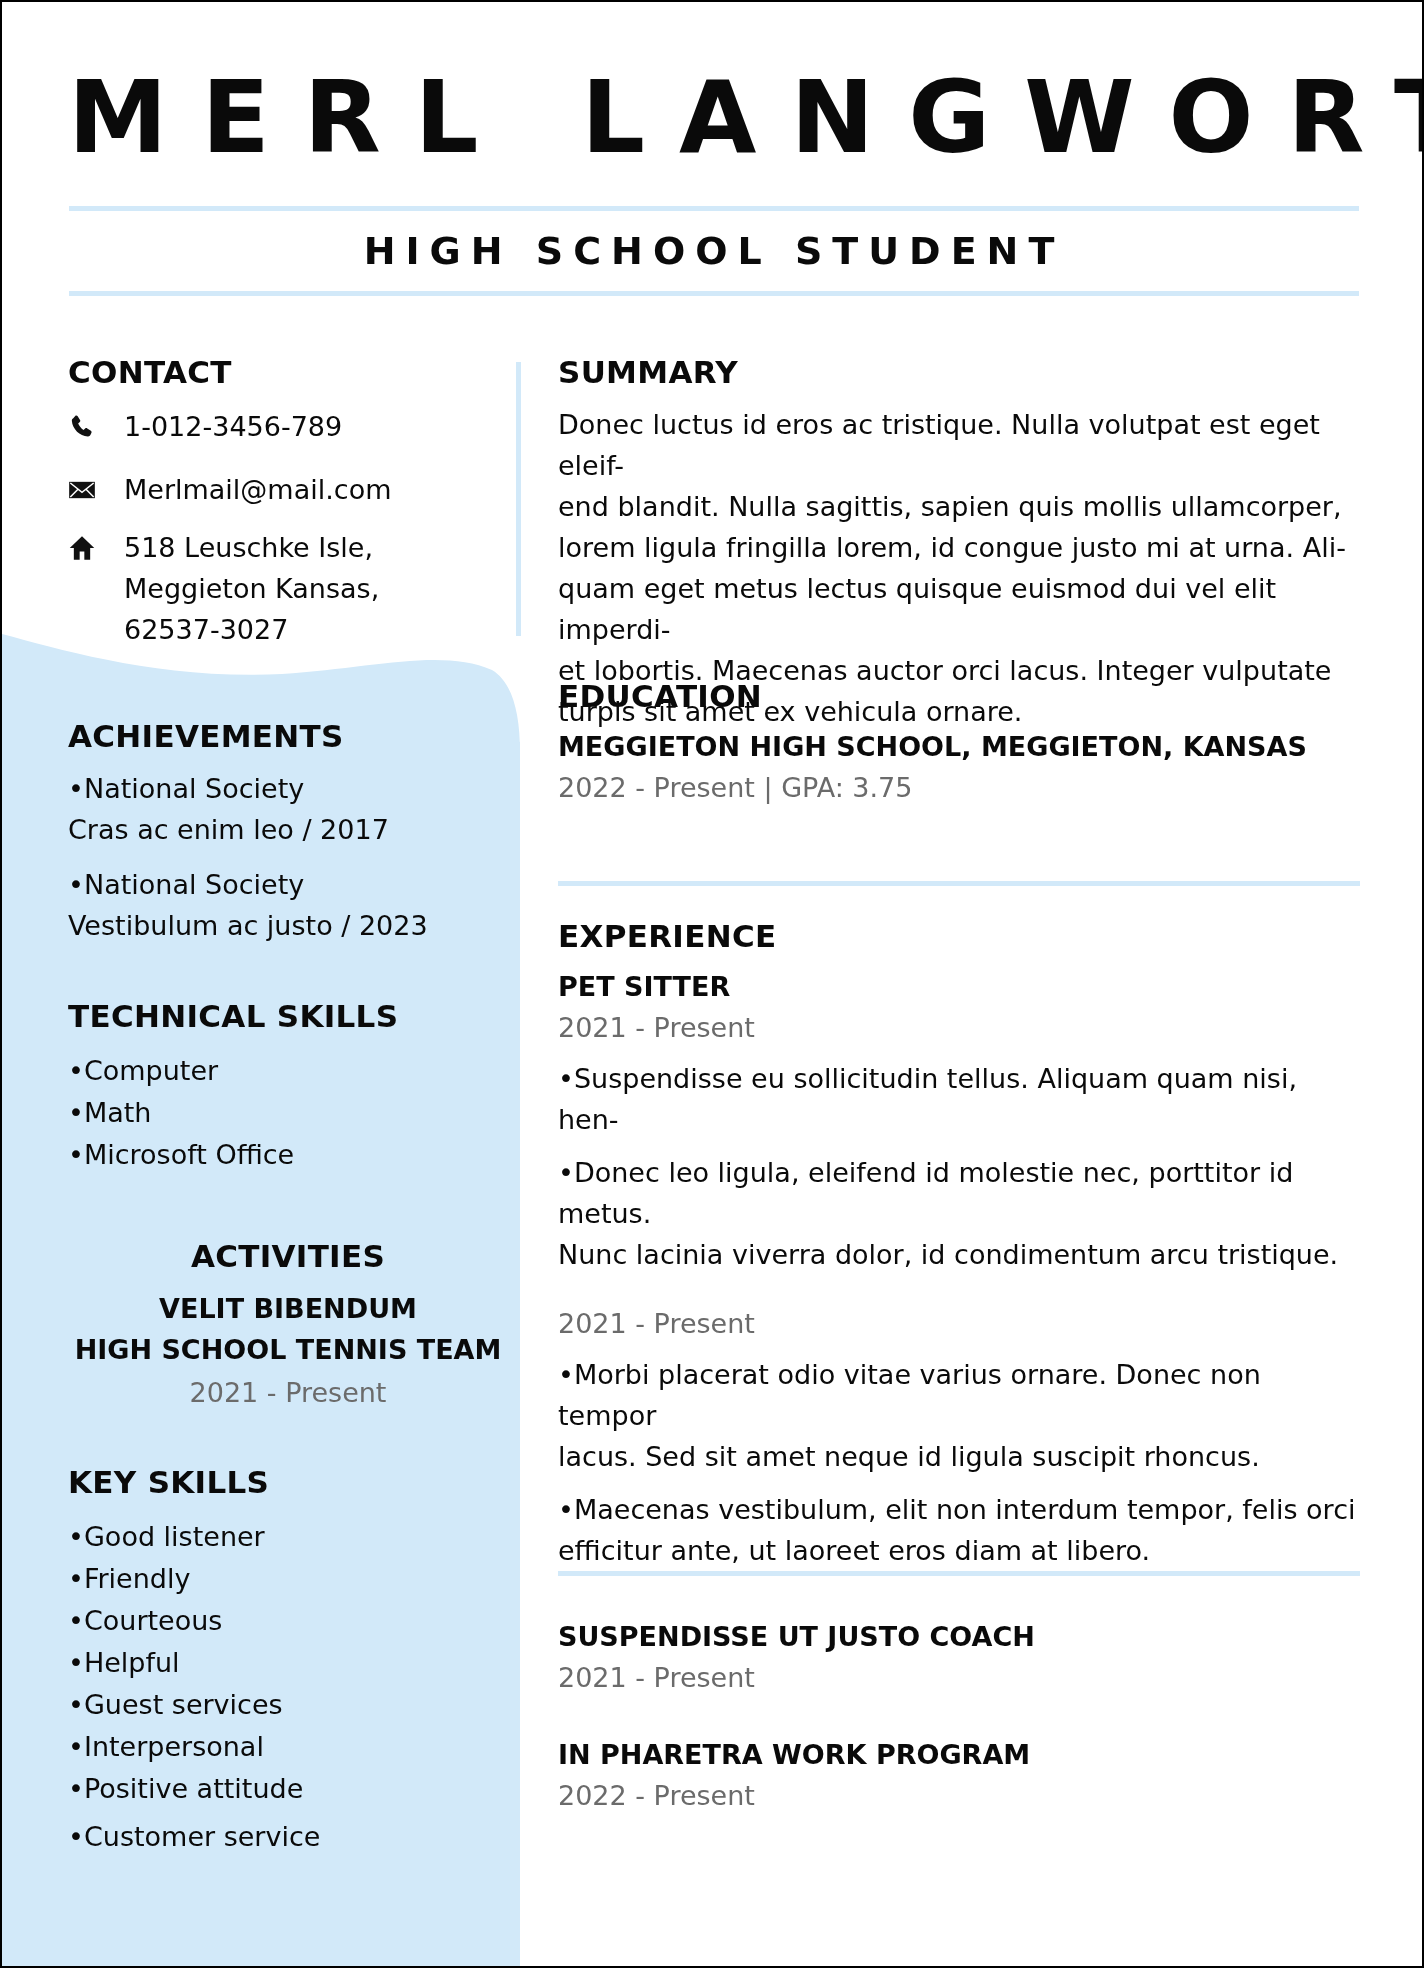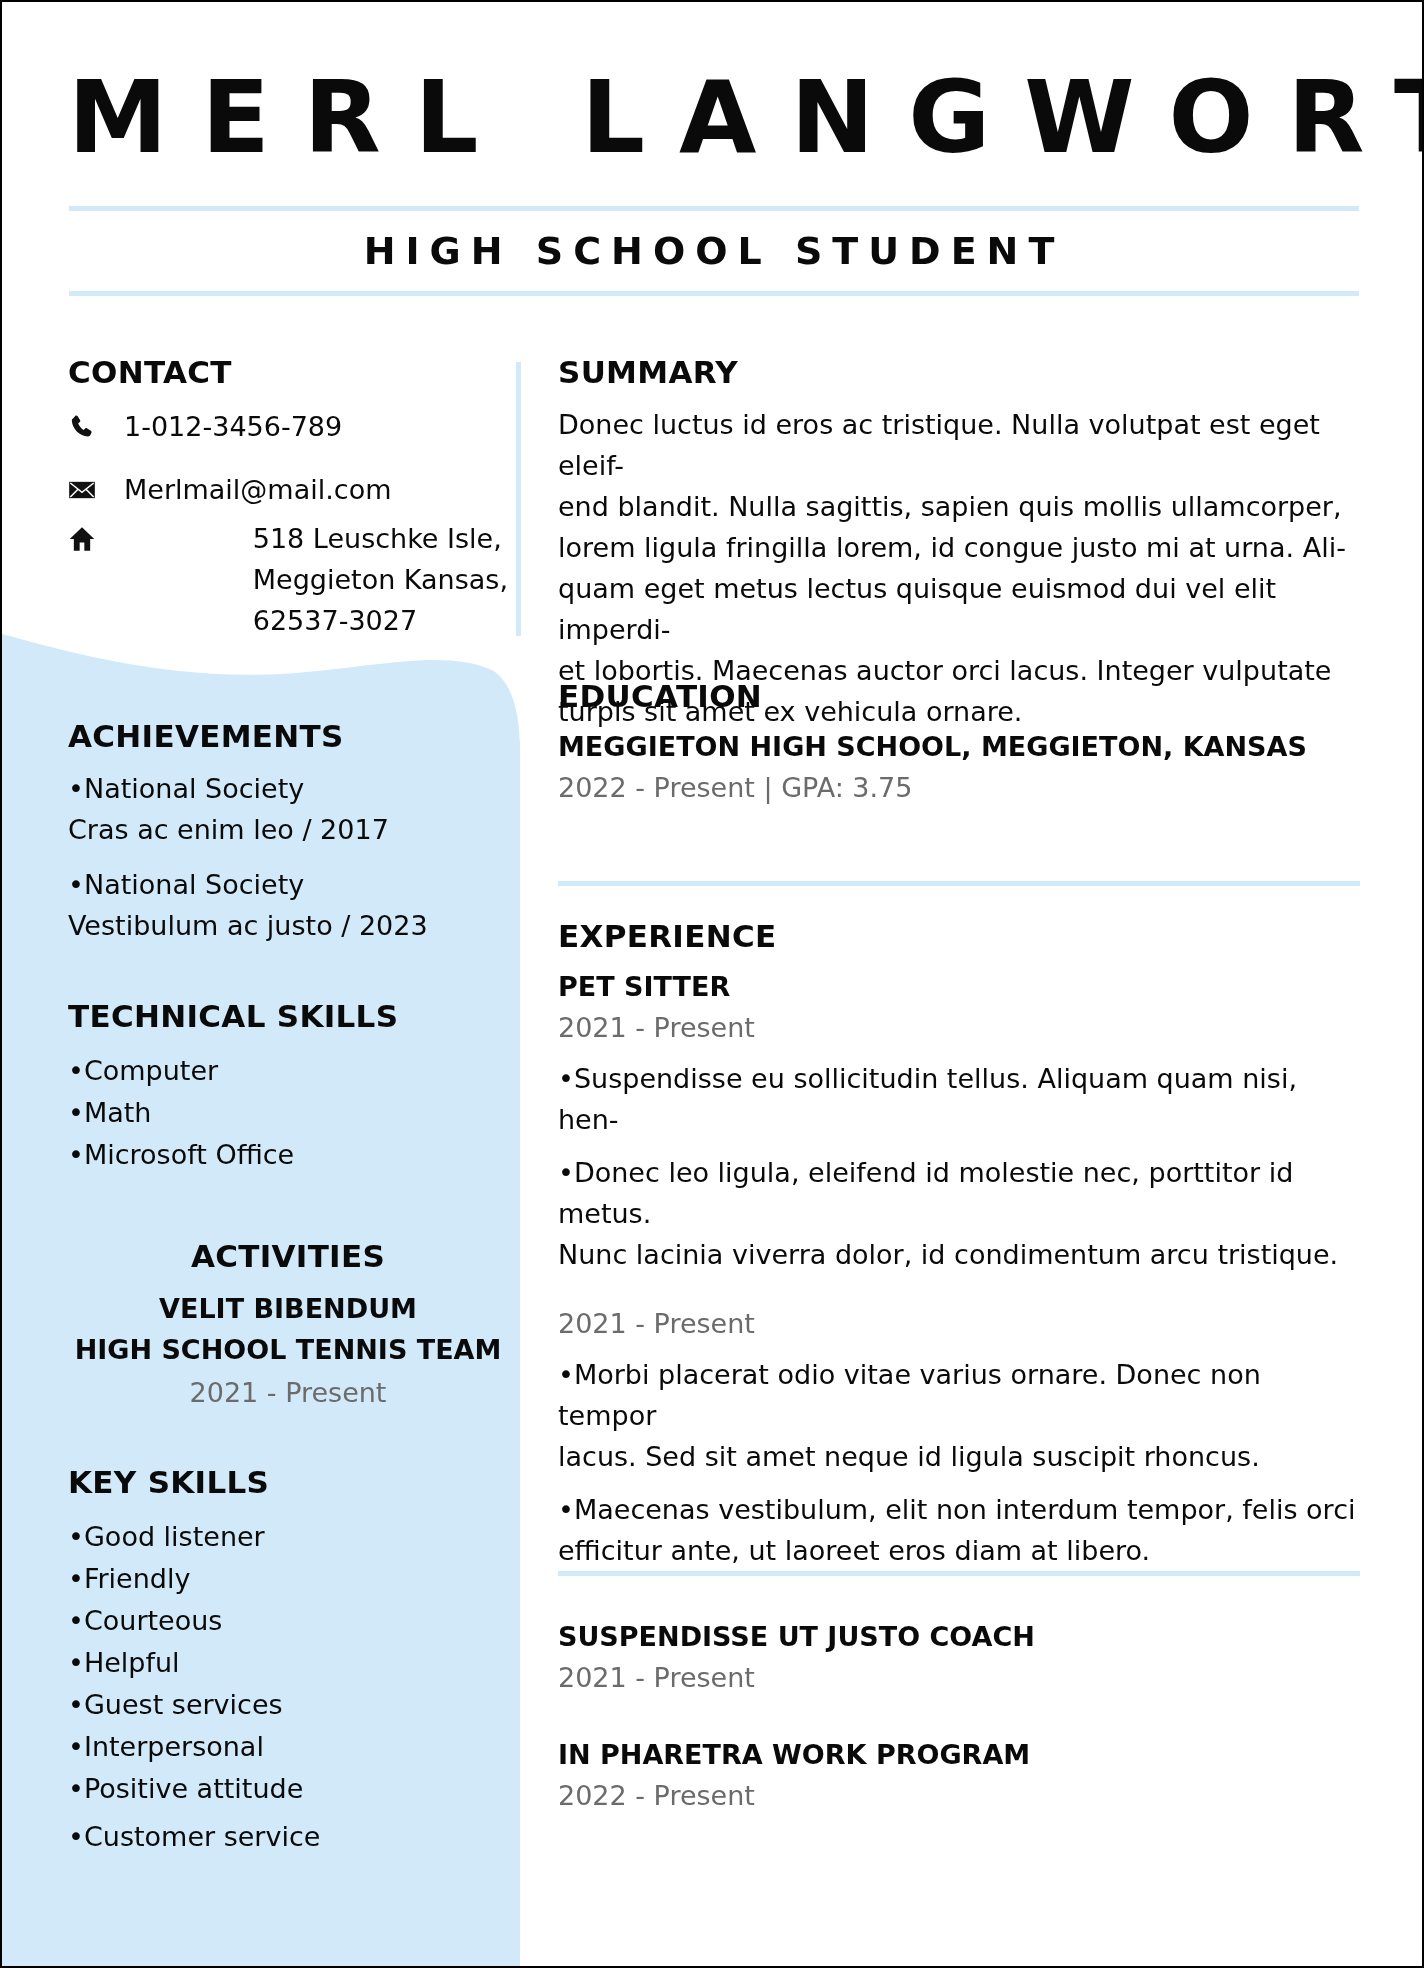--- a/index.html
+++ b/index.html
@@ -61,21 +61,21 @@
     </div>
     <div class="contact-row" style="margin-top:22px;">
       <span class="ic">
         <svg viewBox="0 0 24 24">
             <rect x="1" y="5" width="22" height="14" fill="#111"></rect>
             <path d="M2 6 L12 14 L22 6 M2 18 L9 11 M22 18 L15 11" stroke="#fff" stroke-width="1.3" fill="none"></path>
           </svg>
       </span>
       <span class="txt">Merlmail@mail.com</span>
     </div>
-    <div class="contact-row" style="margin-top:8px;justify-content:space-between;">
+    <div class="contact-row" style="margin-top:17px;">
       <span class="ic">
         <svg viewBox="0 0 24 24">
             <path fill="#111" d="M12 2 L1.5 12 H5 V22 H10 V15 H14 V22 H19 V12 H22.5 Z"></path>
           </svg>
       </span>
       <div>
         <div class="txt">518 Leuschke Isle,</div>
         <div class="txt">Meggieton Kansas,</div>
         <div class="txt">62537-3027</div>
       </div>

